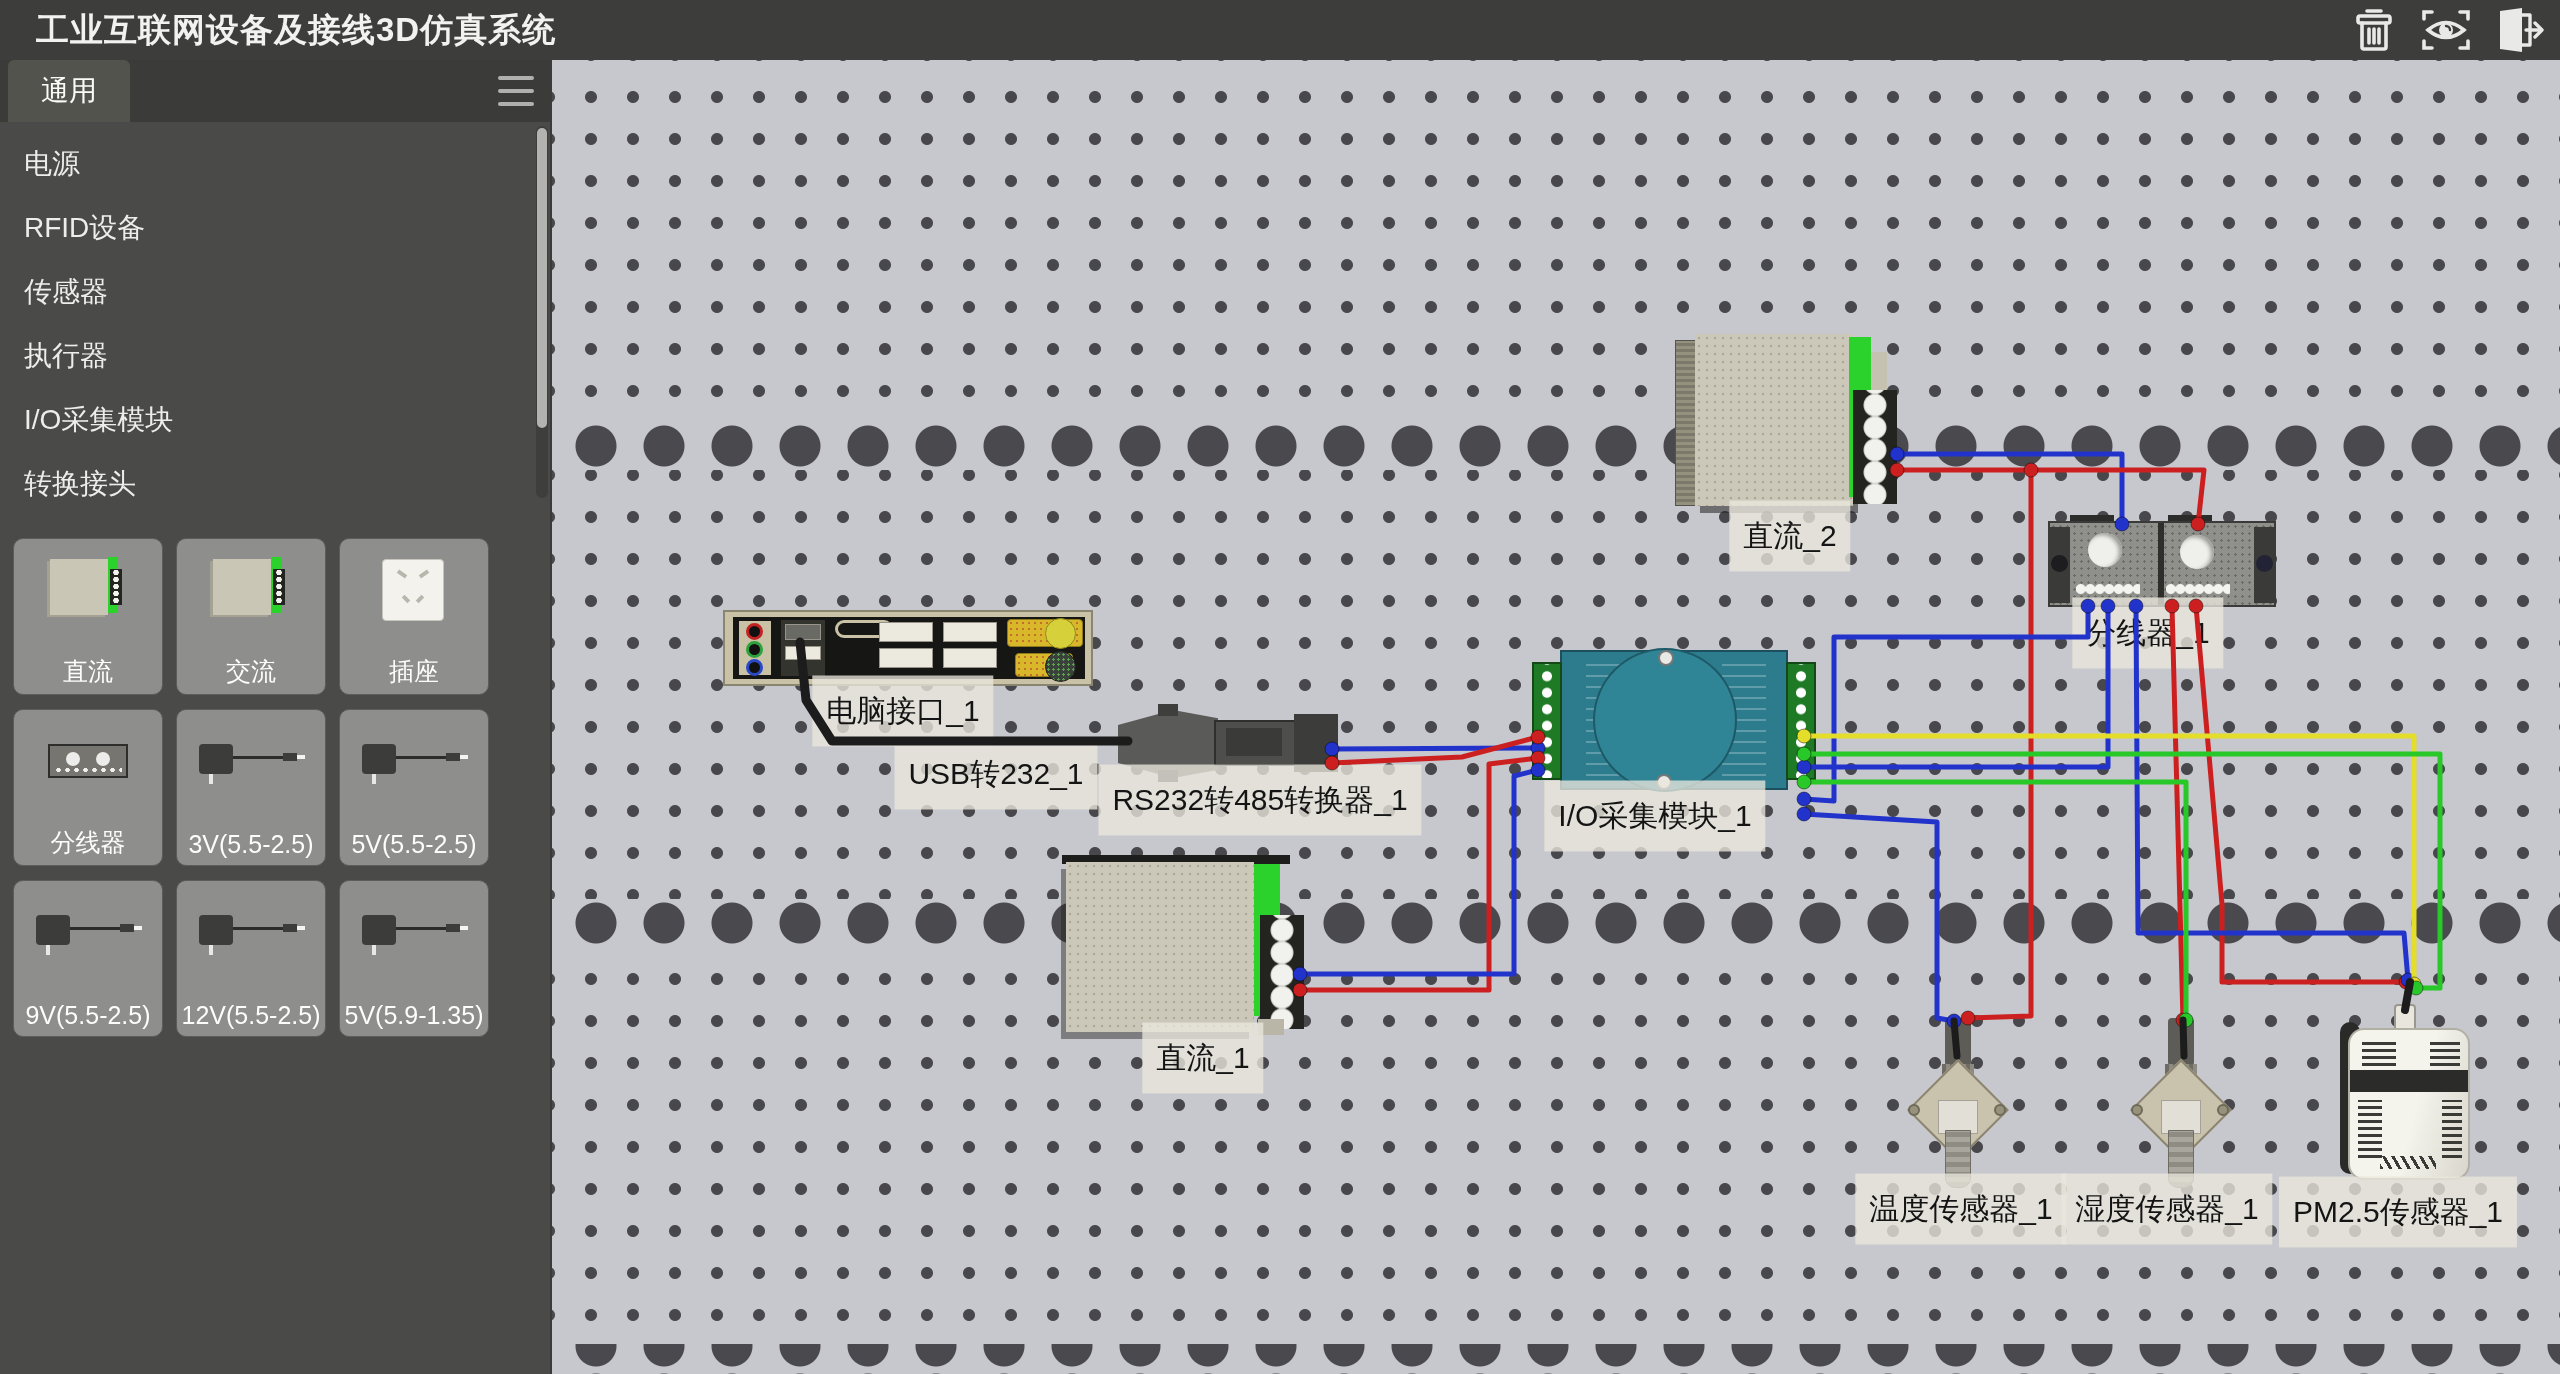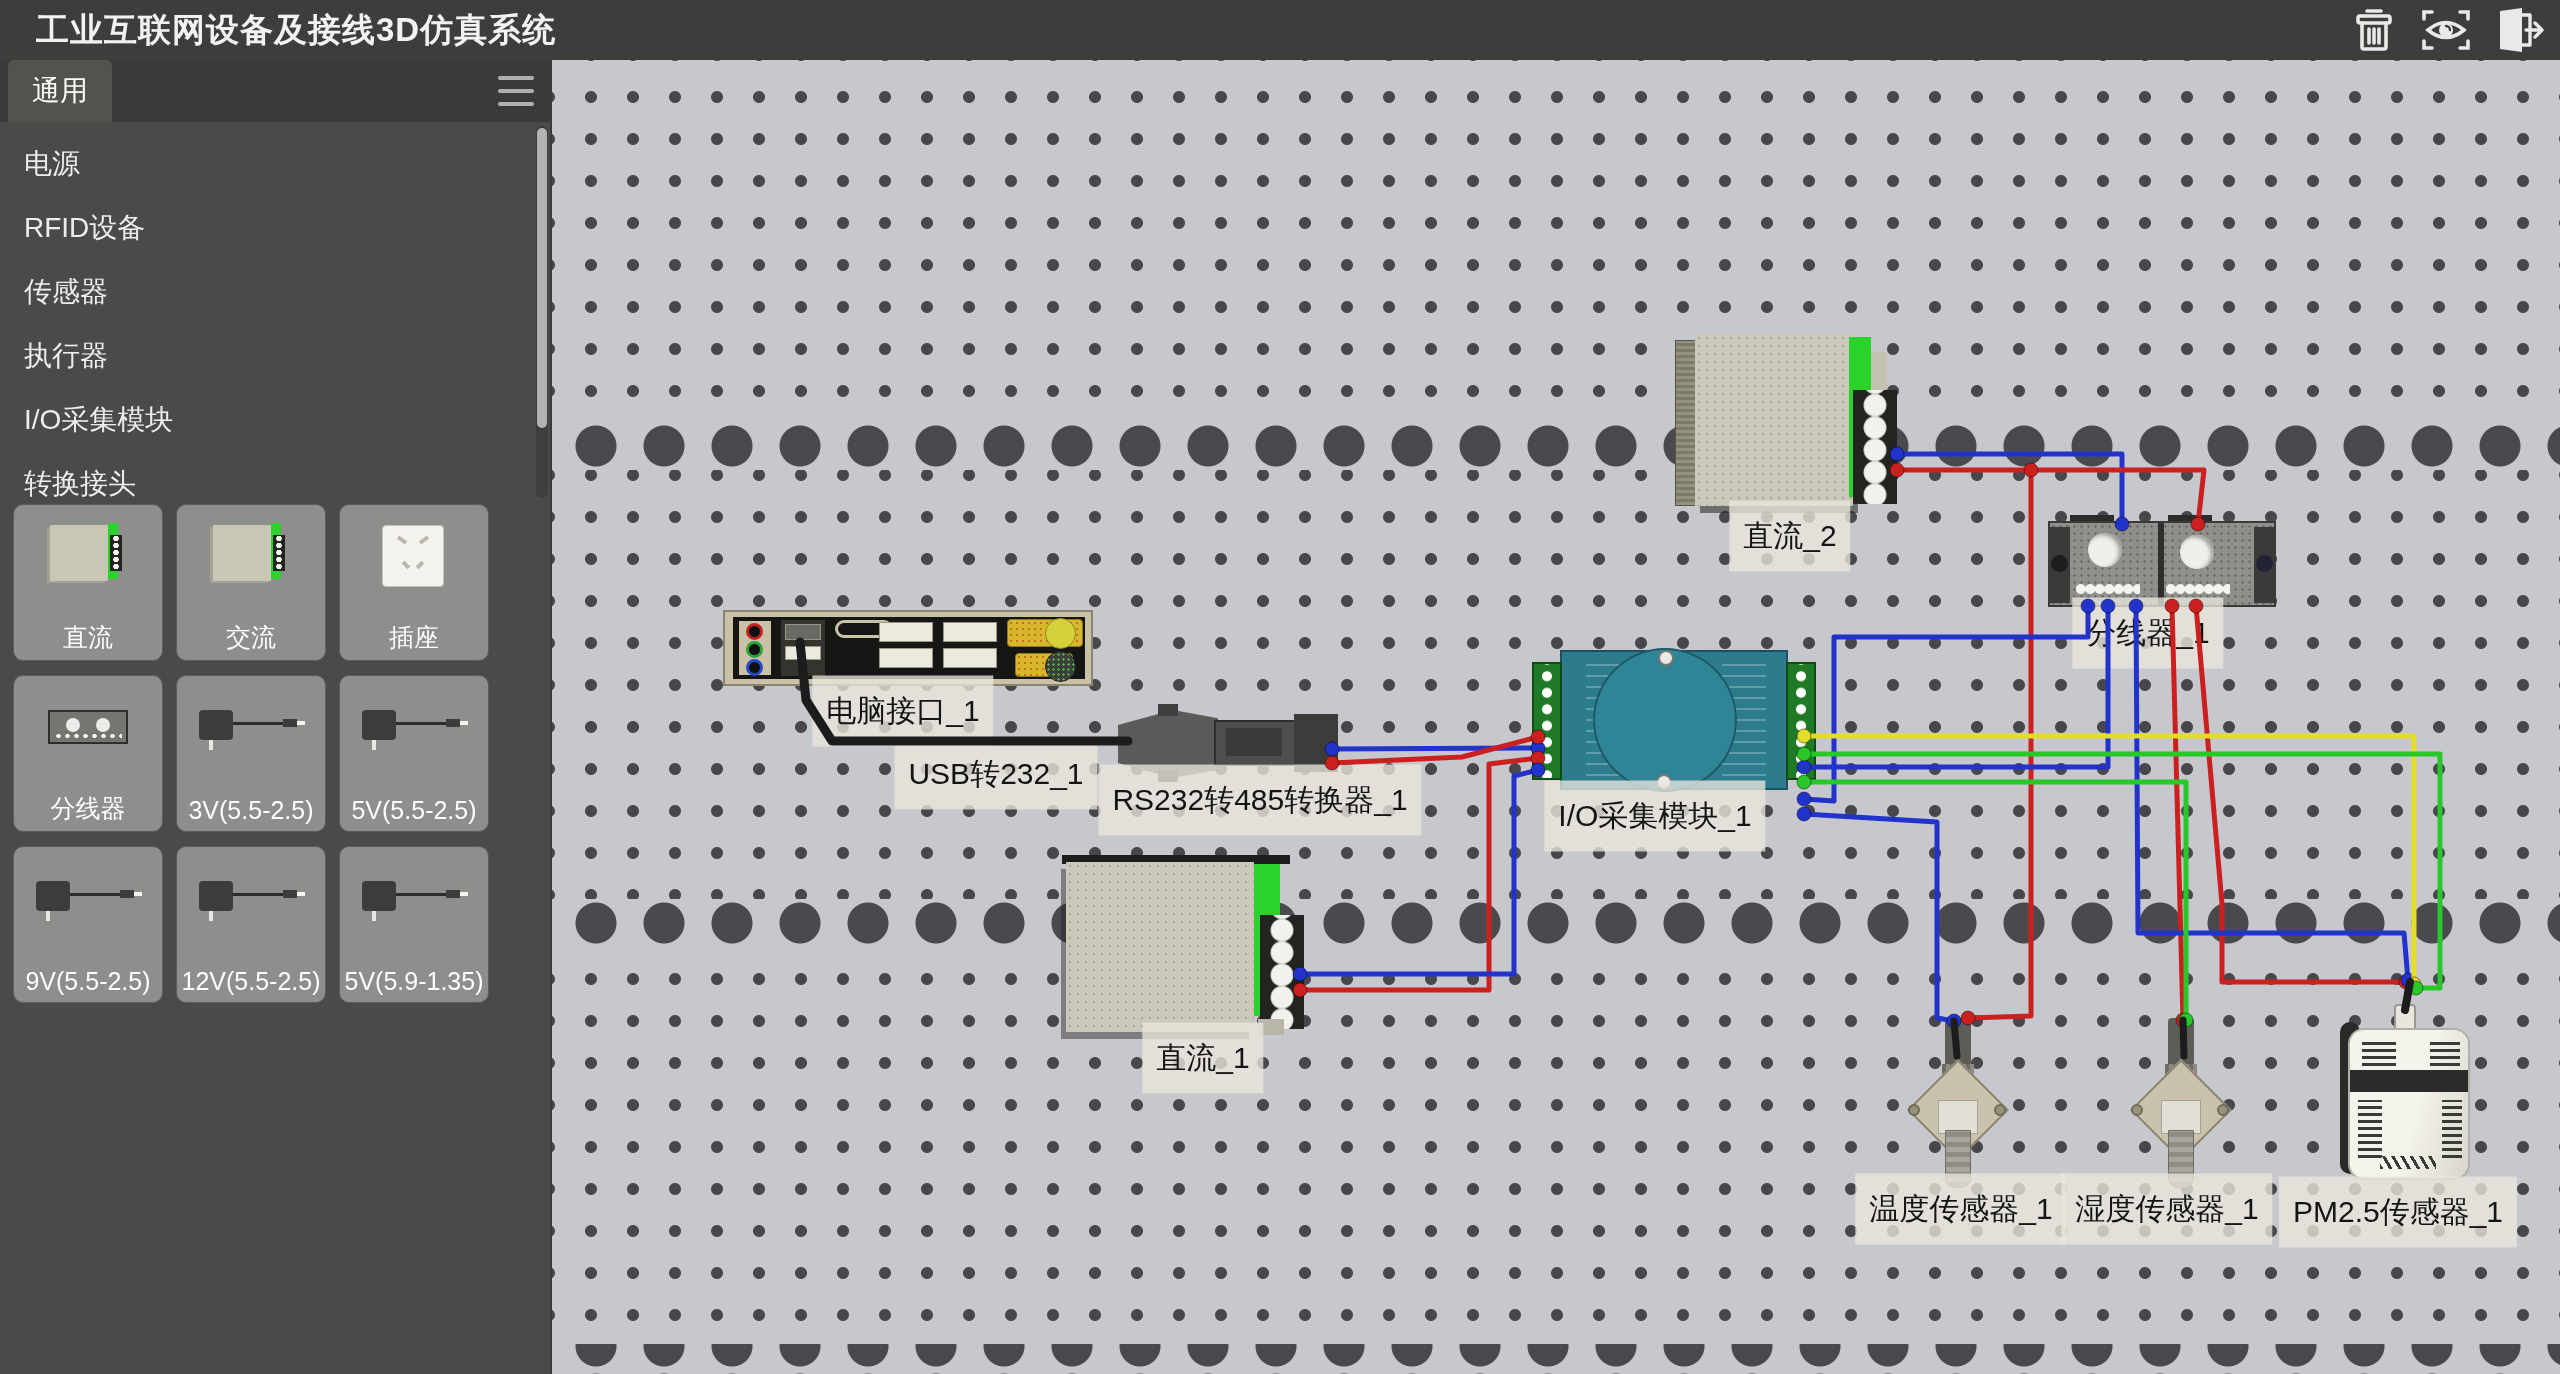--- a/index.html
+++ b/index.html
@@ -9,29 +9,29 @@
 
   
   .topbar { position:absolute; left:0; top:0; width:2560px; height:60px; background:#3d3d3b; z-index:50; }
   .title { position:absolute; left:36px; top:0; line-height:60px; font-size:33px; font-weight:bold; color:#f2f2f0; letter-spacing:1px; }
   .topicons { position:absolute; right:14px; top:5px; display:flex; gap:16px; }
   .topicon { width:56px; height:50px; display:flex; align-items:center; justify-content:center; cursor:pointer; }
 
   
   .sidebar { position:absolute; left:0; top:60px; width:552px; height:1314px; background:#4a4a48; z-index:40; border-right:2px solid #3a3a38; }
   .side-head { position:absolute; left:0; top:0; width:552px; height:62px; background:#3b3b39; }
-  .tab { position:absolute; left:8px; top:0; width:104px; height:62px; background:#53534d; color:#fafaf8; font-size:28px; display:flex; align-items:center; justify-content:center; border-radius:6px 6px 0 0; }
+  .tab { position:absolute; left:8px; top:0; width:122px; height:62px; background:#53534d; color:#fafaf8; font-size:28px; display:flex; align-items:center; justify-content:center; border-radius:6px 6px 0 0; }
   .hamburger { position:absolute; right:18px; top:16px; width:36px; height:30px; display:flex; flex-direction:column; justify-content:space-between; cursor:pointer; }
   .hamburger i { display:block; height:4px; background:#b0b0ae; border-radius:2px; }
   .menu { position:absolute; left:0; top:72px; width:530px; }
   .menu-item { height:64px; line-height:64px; padding-left:24px; font-size:28px; color:#ededeb; cursor:pointer; }
   .sb-track { position:absolute; left:536px; top:66px; width:12px; height:372px; background:#3e3e3c; border-radius:6px; }
   .sb-thumb { position:absolute; left:537px; top:68px; width:10px; height:300px; background:#b3b3b1; border-radius:5px; }
 
-  .cards { position:absolute; left:13px; top:444px; width:492px; display:flex; flex-wrap:wrap; }
+  .cards { position:absolute; left:13px; top:478px; width:492px; display:flex; flex-wrap:wrap; }
   .card { position:relative; width:150px; height:157px; margin:0 13px 14px 0; background:#8e8e8c; border:1px solid #5c5c58; border-radius:10px; cursor:pointer; }
   .card-art { position:absolute; left:0; top:8px; width:148px; height:105px; }
   .card-label { position:absolute; left:0; bottom:6px; width:148px; text-align:center; font-size:25px; color:#fdfdfb; }
 
   
   .ci { position:absolute; }
   .ci-psu-board { left:36px; top:12px; width:58px; height:56px; background:#c9c6b6; box-shadow:-3px 2px 0 #a5a294; }
   .ci-psu-green { left:94px; top:10px; width:10px; height:56px; background:#2bd22b; }
   .ci-psu-term { left:96px; top:22px; width:12px; height:36px; background:#23231f;
       background-image:radial-gradient(circle,#f2f2ee 2.5px,transparent 3px); background-size:12px 7px; }

